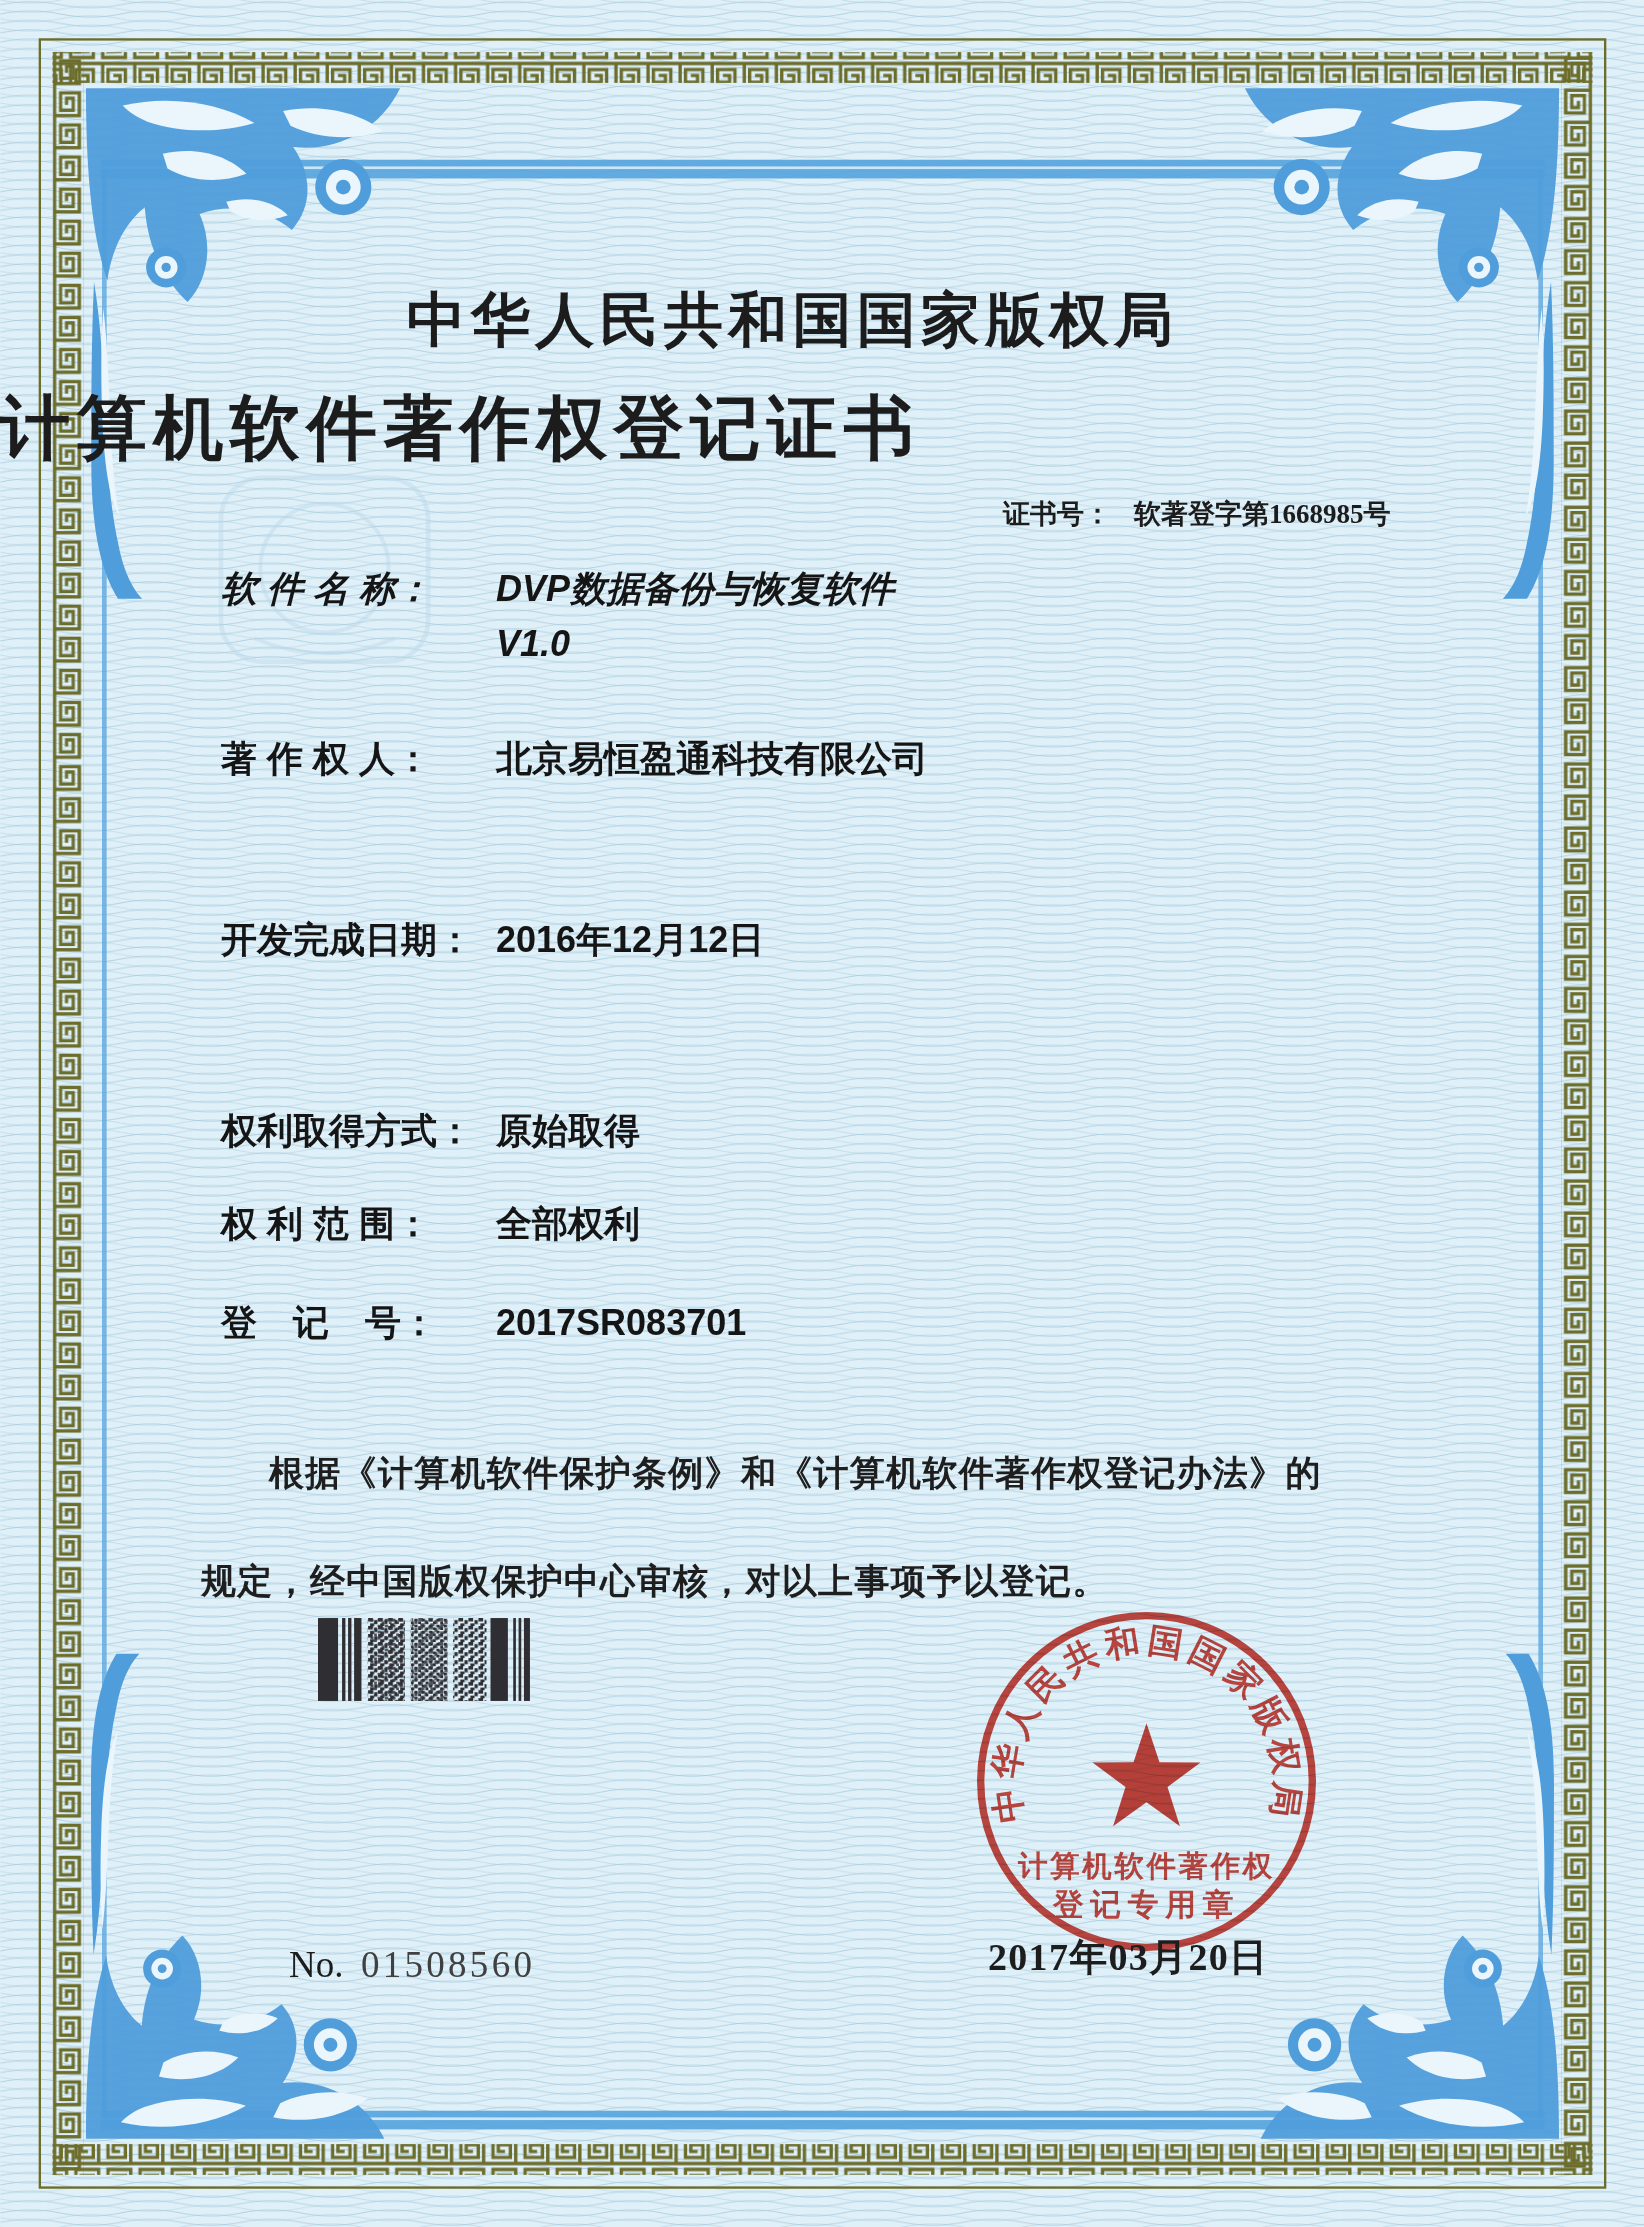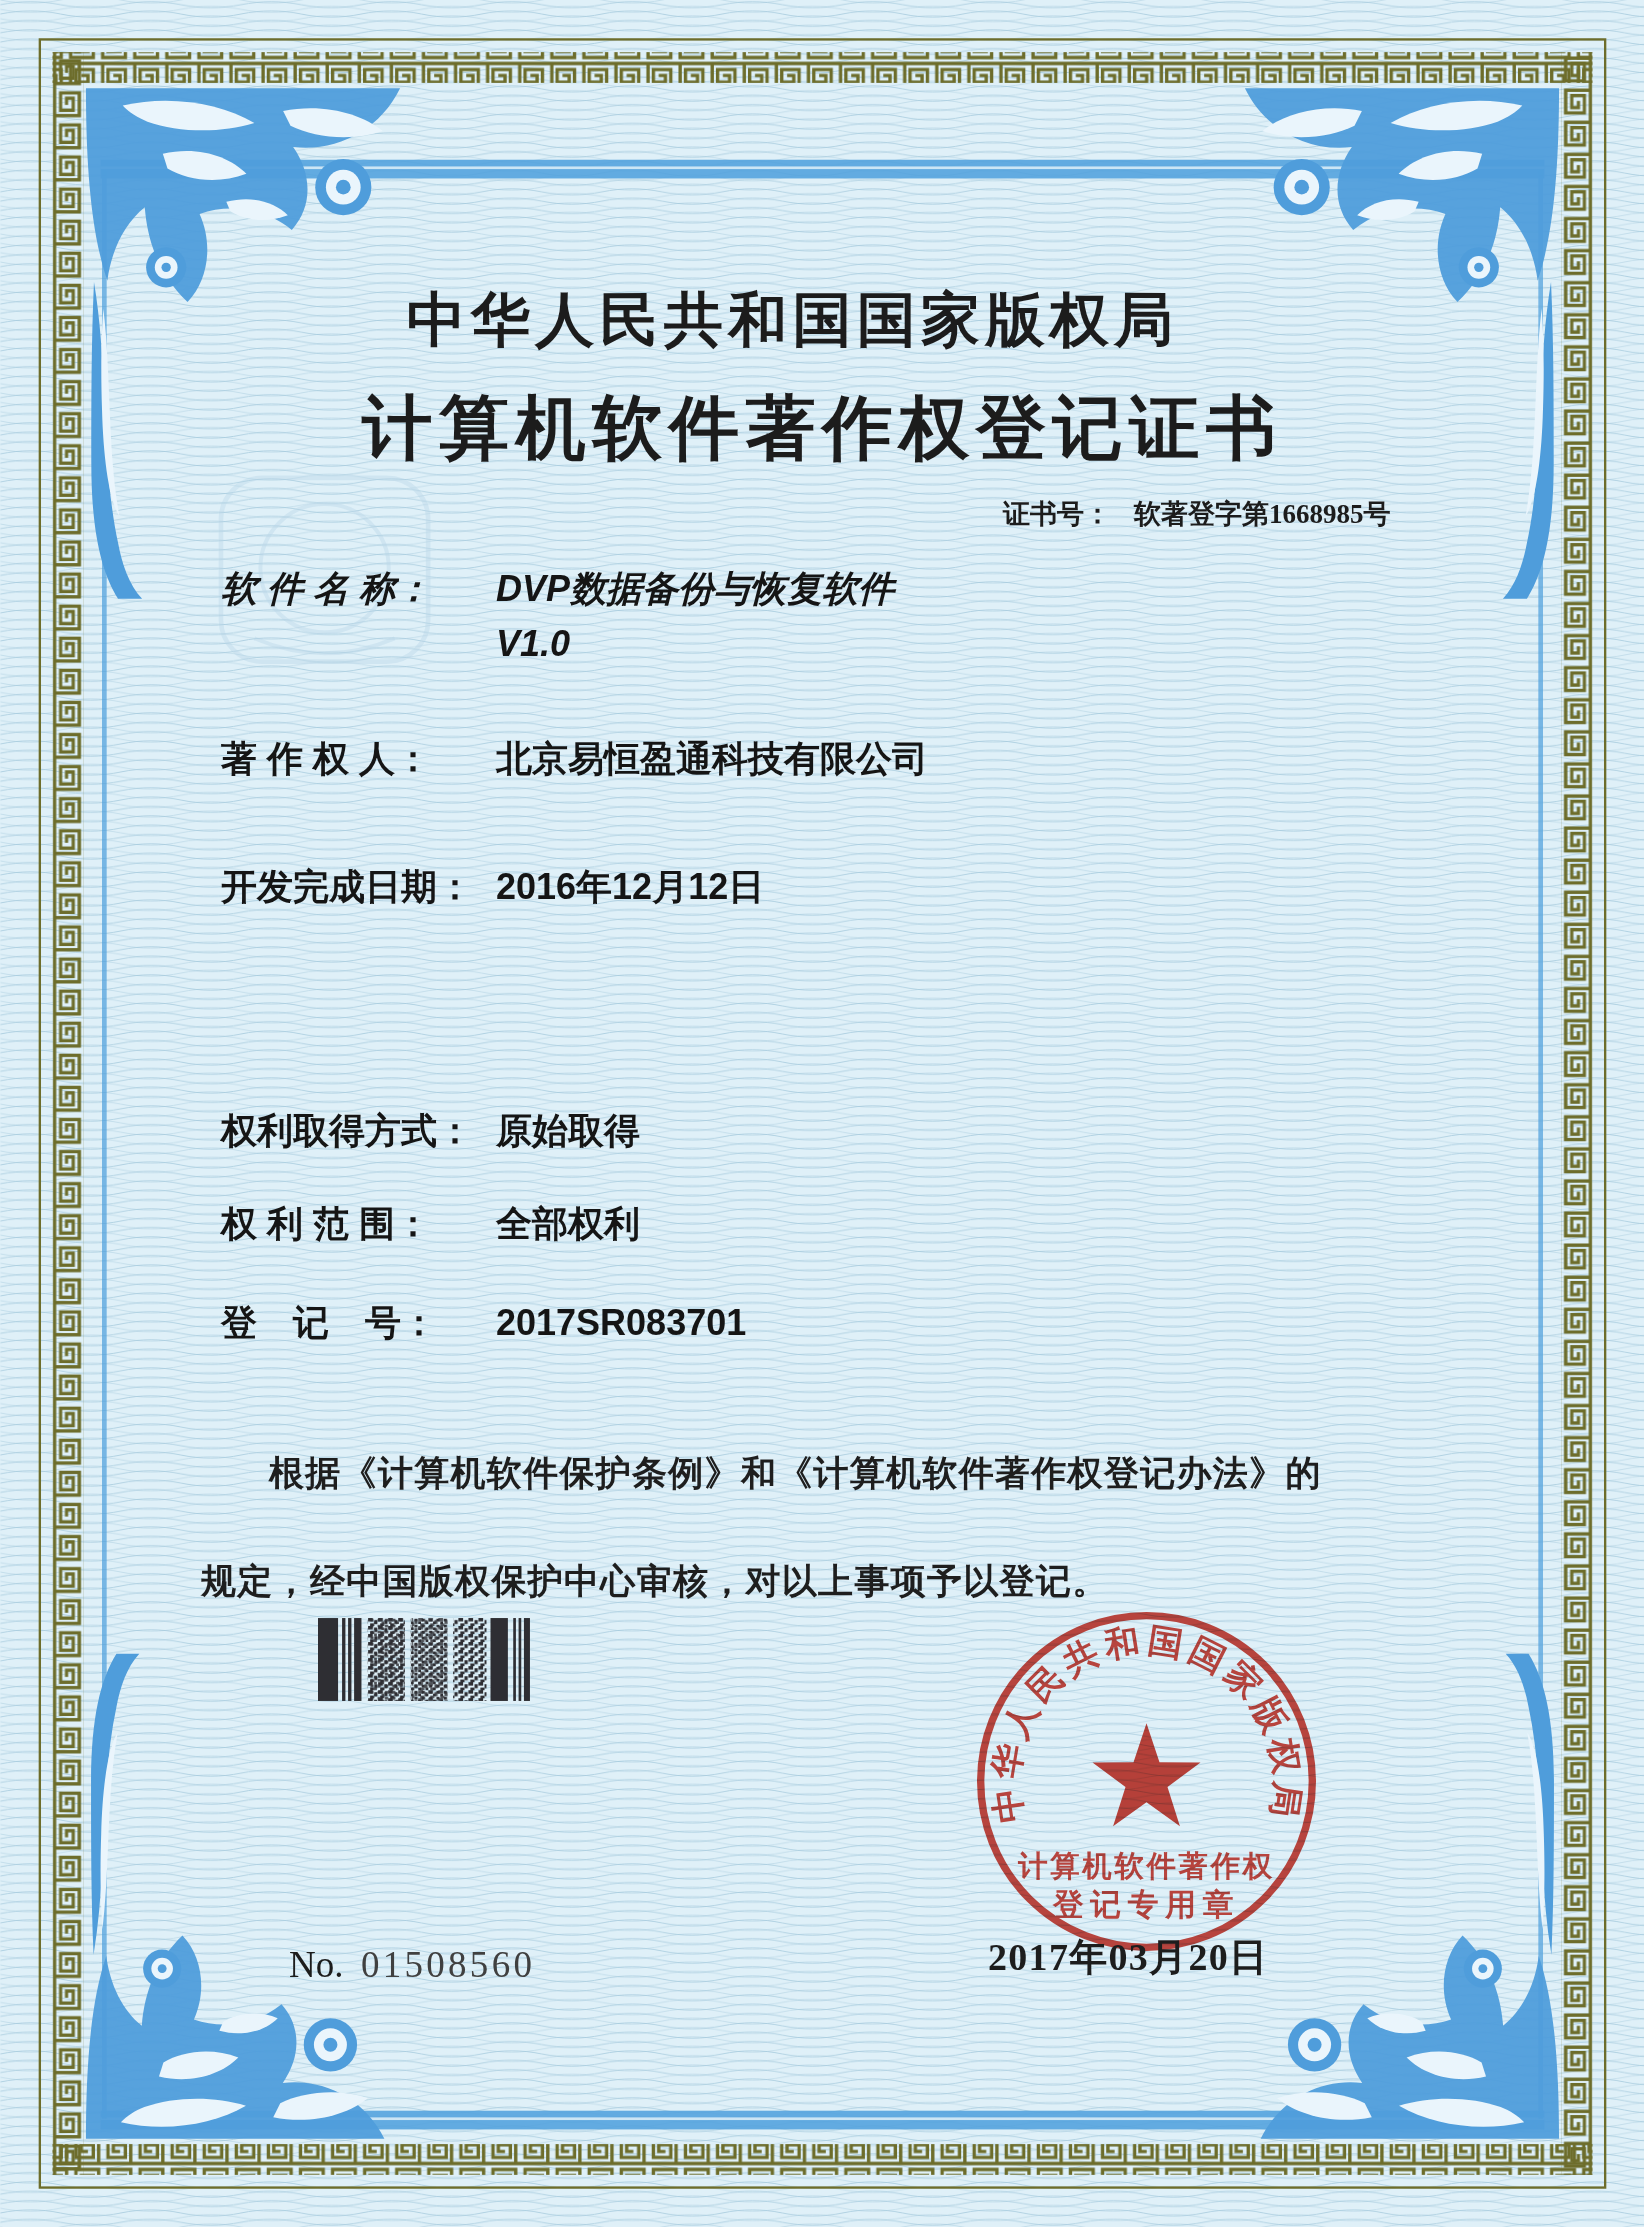--- a/index.html
+++ b/index.html
@@ -9,35 +9,35 @@
     font-family:"Liberation Sans","DejaVu Sans",sans-serif;color:#1c1c1c;
   }
   .deco{position:absolute;left:0;top:0;width:1645px;height:2227px;z-index:1;}
   .txt{position:absolute;z-index:5;}
   .authority{
     top:281px;left:0;width:100%;text-align:center;transform:translateX(-30px);
     font-family:"Liberation Serif","DejaVu Serif",serif;font-weight:700;
     font-size:59px;letter-spacing:5.3px;white-space:nowrap;
   }
   .cert-title{
-    top:382px;left:0;width:100%;text-align:center;
+    top:382px;left:0;width:100%;
     font-family:"Liberation Serif","DejaVu Serif",serif;font-weight:700;
     font-size:70px;letter-spacing:6.7px;white-space:nowrap;
   }
   .cert-no{
     top:496px;left:1003px;display:flex;gap:23px;align-items:baseline;
     font-family:"Liberation Serif","DejaVu Serif",serif;font-weight:700;
     font-size:27px;white-space:nowrap;
   }
   .field-row{left:221px;display:flex;align-items:flex-start;font-weight:700;
     font-size:36px;line-height:1.15;white-space:nowrap;color:#151515;}
   .f-label{display:inline-block;width:275px;flex:0 0 275px;}
   .f-value{display:inline-block;}
   .f-value .v2{margin-top:13.4px;}
-  .row0{top:568px;font-style:italic;} .row1{top:738px;} .row2{top:866px;} .row3{top:1015px;}
+  .row0{top:568px;font-style:italic;} .row1{top:738px;} .row2{top:919px;} .row3{top:1015px;}
   .row4{top:1110px;} .row5{top:1203px;} .row6{top:1302px;}
   .statement{
     top:1420px;left:201px;width:1140px;
     font-family:"Liberation Serif","DejaVu Serif",serif;font-weight:600;
     font-size:35px;line-height:108px;letter-spacing:1.3px;color:#1e1e1e;
   }
   .statement .st1{text-indent:68px;}
   .barcode{position:absolute;left:318px;top:1618px;width:230px;height:83px;z-index:6;}
   .seal{position:absolute;left:974px;top:1609px;width:345px;height:345px;z-index:7;
         mix-blend-mode:multiply;opacity:.93;}

